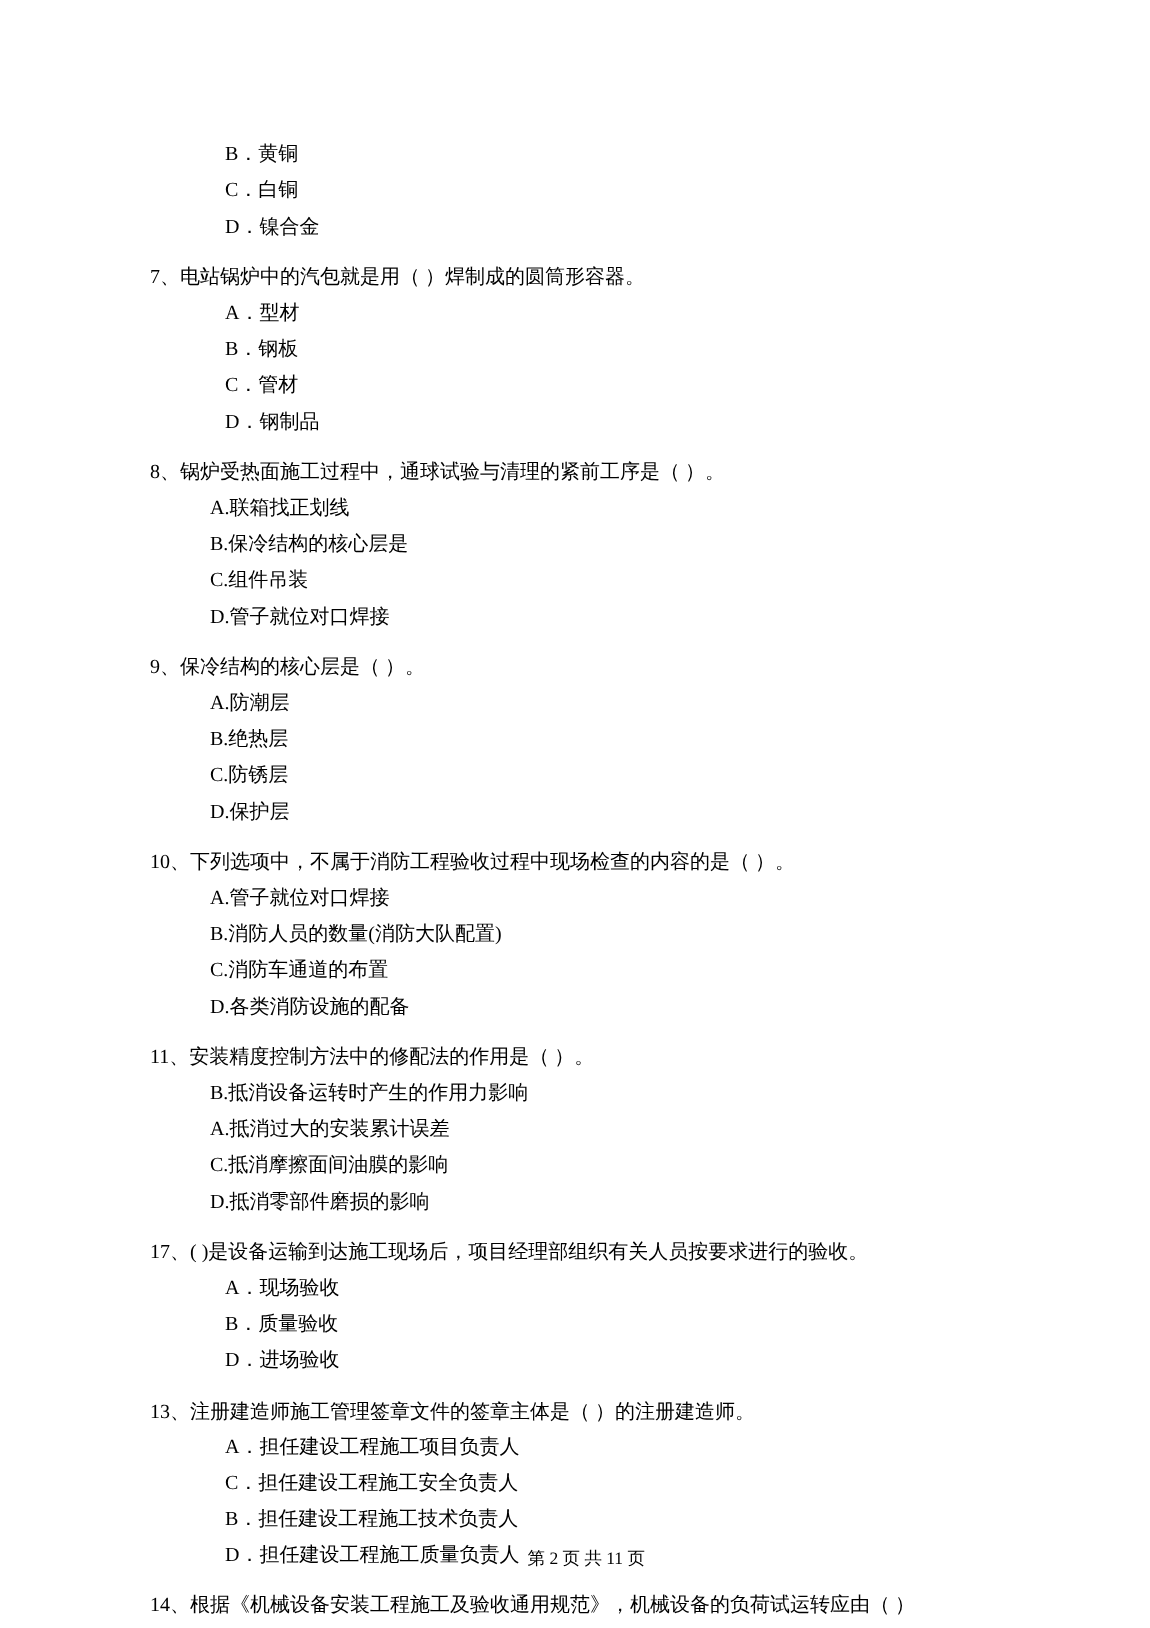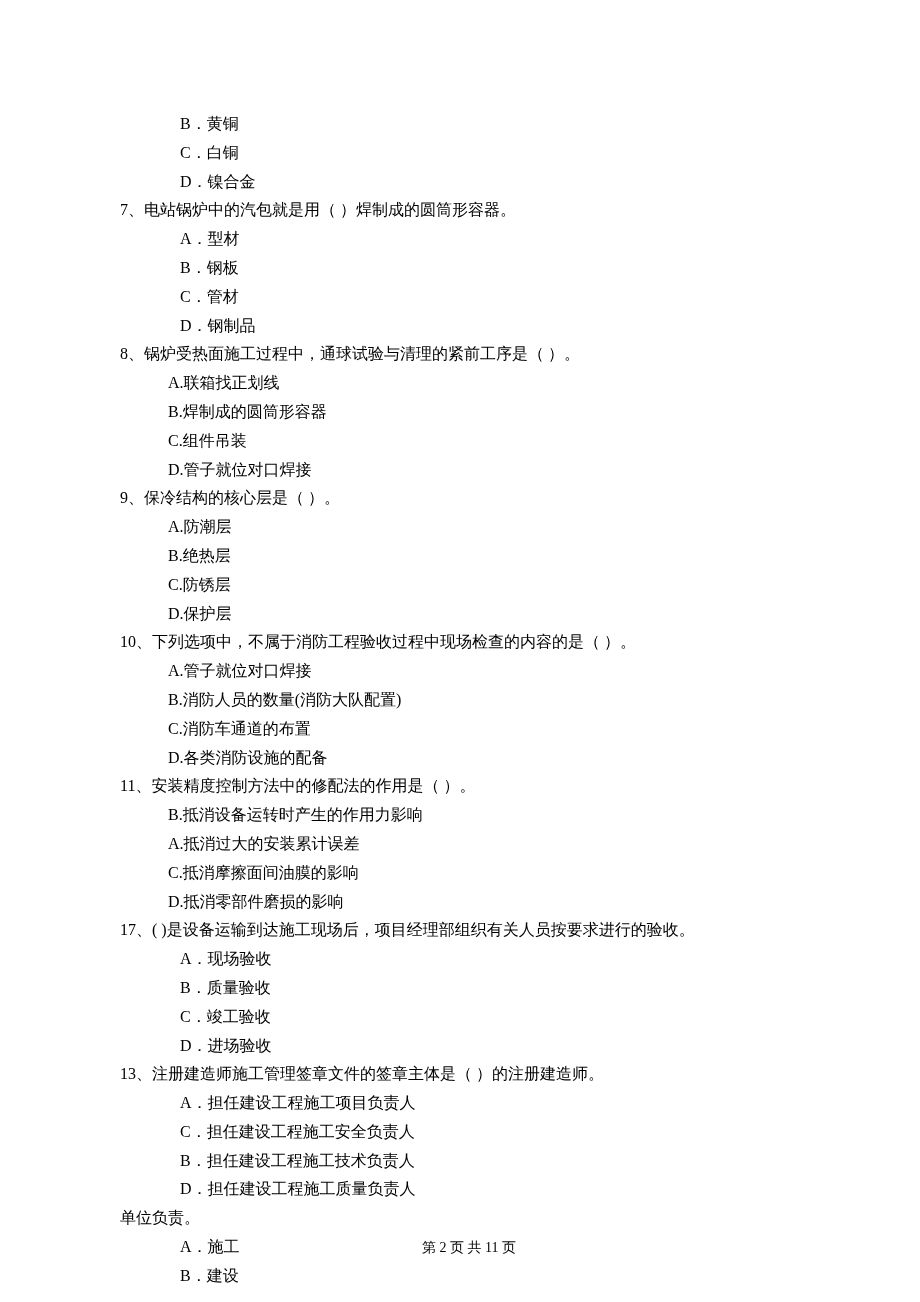--- a/index.html
+++ b/index.html
@@ -22,20 +22,21 @@
       width: 100%;
     }
     .option-line {
       padding-left: 60px;
     }
     .option-line-2 {
       padding-left: 48px;
     }
     .question-line {
       padding-left: 0;
+      margin-top: 12px;
     }
     .question-cont {
       padding-left: 0;
     }
     .footer {
       position: absolute;
       bottom: 42px;
       left: 18px;
       right: 0;
       text-align: center;
@@ -51,21 +52,21 @@
   <div class="option-line">D．镍合金</div>
 
   <div class="question-line">7、电站锅炉中的汽包就是用（    ）焊制成的圆筒形容器。</div>
   <div class="option-line">A．型材</div>
   <div class="option-line">B．钢板</div>
   <div class="option-line">C．管材</div>
   <div class="option-line">D．钢制品</div>
 
   <div class="question-line">8、锅炉受热面施工过程中，通球试验与清理的紧前工序是（   ）。</div>
   <div class="option-line-2">A.联箱找正划线</div>
-  <div class="option-line-2">B.焊制成的圆筒形容器</div>
+  <div class="option-line-2">B.保冷结构的核心层是</div>
   <div class="option-line-2">C.组件吊装</div>
   <div class="option-line-2">D.管子就位对口焊接</div>
 
   <div class="question-line">9、保冷结构的核心层是（   ）。</div>
   <div class="option-line-2">A.防潮层</div>
   <div class="option-line-2">B.绝热层</div>
   <div class="option-line-2">C.防锈层</div>
   <div class="option-line-2">D.保护层</div>
 
   <div class="question-line">10、下列选项中，不属于消防工程验收过程中现场检查的内容的是（   ）。</div>
@@ -76,28 +77,28 @@
 
   <div class="question-line">11、安装精度控制方法中的修配法的作用是（   ）。</div>
   <div class="option-line-2">B.抵消设备运转时产生的作用力影响</div>
   <div class="option-line-2">A.抵消过大的安装累计误差</div>
   <div class="option-line-2">C.抵消摩擦面间油膜的影响</div>
   <div class="option-line-2">D.抵消零部件磨损的影响</div>
 
   <div class="question-line">17、(    )是设备运输到达施工现场后，项目经理部组织有关人员按要求进行的验收。</div>
   <div class="option-line">A．现场验收</div>
   <div class="option-line">B．质量验收</div>
-  <div class="option-line">C．竣工验收</div>
   <div class="option-line">D．进场验收</div>
 
   <div class="question-line">13、注册建造师施工管理签章文件的签章主体是（   ）的注册建造师。</div>
   <div class="option-line">A．担任建设工程施工项目负责人</div>
   <div class="option-line">C．担任建设工程施工安全负责人</div>
   <div class="option-line">B．担任建设工程施工技术负责人</div>
   <div class="option-line">D．担任建设工程施工质量负责人</div>
 
+  <div class="question-line">14、根据《机械设备安装工程施工及验收通用规范》，机械设备的负荷试运转应由（   ）</div>
   <div class="question-cont">单位负责。</div>
   <div class="option-line">A．施工</div>
   <div class="option-line">B．建设</div>
 
 </div>
 
 <div class="footer">第 2 页 共 11 页</div>
 
 </body></html>

